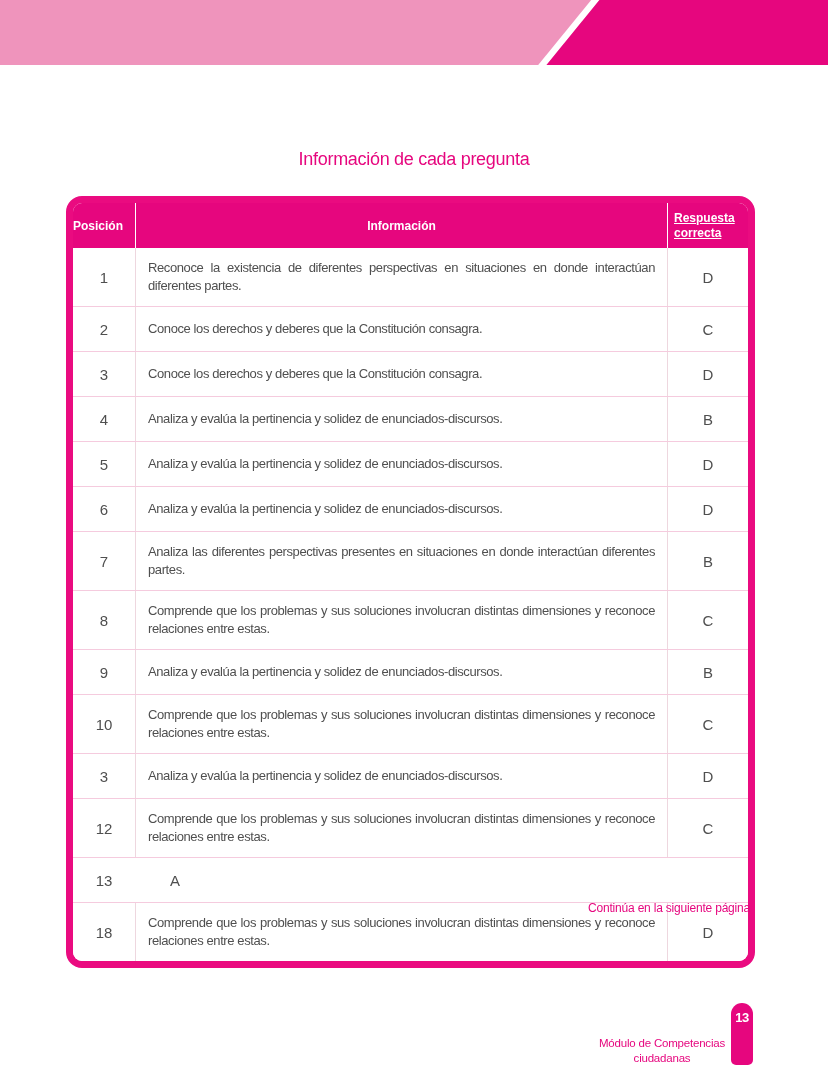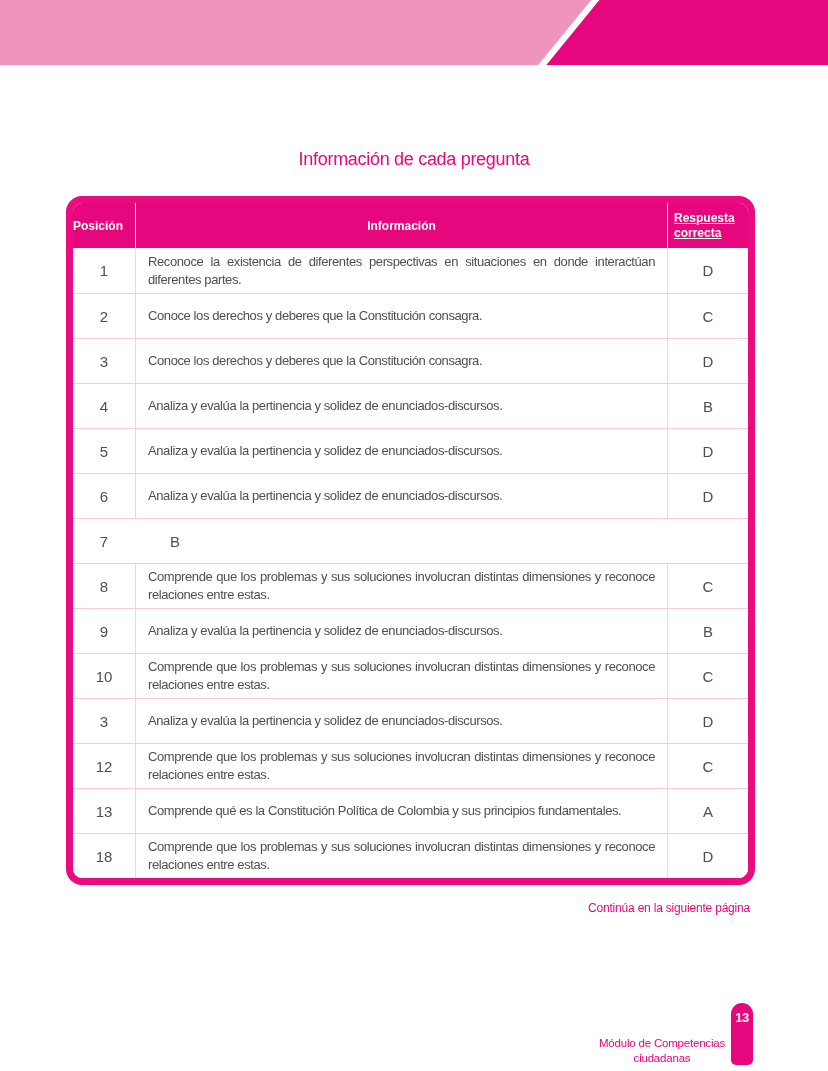--- a/index.html
+++ b/index.html
@@ -77,21 +77,21 @@
   }
   .td.col-pos {
     width: 62px;
     justify-content: center;
     font-size: 15px;
   }
   .td.col-stmt {
     flex: 1;
     border-left: 1px solid #eed7df;
     border-right: 1px solid #eed7df;
-    padding: 4px 12px;
+    padding: 11px 12px;
     font-size: 13px;
     letter-spacing: -0.4px;
     line-height: 18px;
     text-align: justify;
   }
   .td.col-ans {
     width: 80px;
     justify-content: center;
     font-size: 15px;
   }
@@ -174,20 +174,21 @@
           <div class="td col-stmt">Analiza y evalúa la pertinencia y solidez de enunciados-discursos.</div>
           <div class="td col-ans">D</div>
         </div>
         <div class="t-row">
           <div class="td col-pos">6</div>
           <div class="td col-stmt">Analiza y evalúa la pertinencia y solidez de enunciados-discursos.</div>
           <div class="td col-ans">D</div>
         </div>
         <div class="t-row">
           <div class="td col-pos">7</div>
+          <div class="td col-stmt">Analiza las diferentes perspectivas presentes en situaciones en donde interactúan diferentes partes.</div>
           <div class="td col-ans">B</div>
         </div>
         <div class="t-row">
           <div class="td col-pos">8</div>
           <div class="td col-stmt">Comprende que los problemas y sus soluciones involucran distintas dimensiones y reconoce relaciones entre estas.</div>
           <div class="td col-ans">C</div>
         </div>
         <div class="t-row">
           <div class="td col-pos">9</div>
           <div class="td col-stmt">Analiza y evalúa la pertinencia y solidez de enunciados-discursos.</div>
@@ -203,21 +204,20 @@
           <div class="td col-stmt">Analiza y evalúa la pertinencia y solidez de enunciados-discursos.</div>
           <div class="td col-ans">D</div>
         </div>
         <div class="t-row">
           <div class="td col-pos">12</div>
           <div class="td col-stmt">Comprende que los problemas y sus soluciones involucran distintas dimensiones y reconoce relaciones entre estas.</div>
           <div class="td col-ans">C</div>
         </div>
         <div class="t-row">
           <div class="td col-pos">13</div>
-          <div class="td col-stmt">Comprende qué es la Constitución Política de Colombia y sus principios fundamentales.</div>
           <div class="td col-ans">A</div>
         </div>
         <div class="t-row">
           <div class="td col-pos">18</div>
           <div class="td col-stmt">Comprende que los problemas y sus soluciones involucran distintas dimensiones y reconoce relaciones entre estas.</div>
           <div class="td col-ans">D</div>
         </div>
       </div>
   </section>
 

